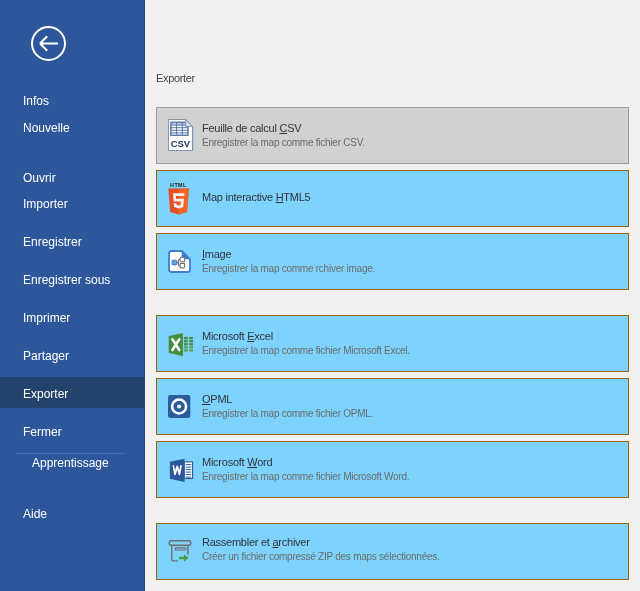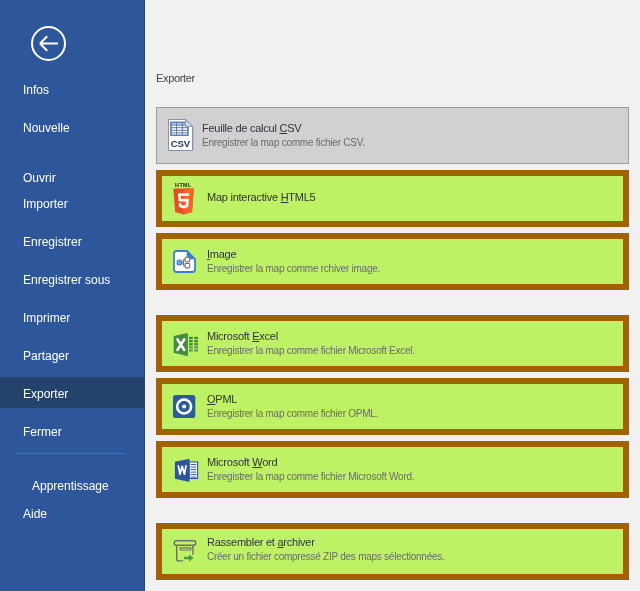--- a/index.html
+++ b/index.html
@@ -10,48 +10,48 @@
 #side { position:absolute; left:0; top:0; width:145px; height:591px; background:#2e579b; border-right:1px solid #27477b; box-sizing:border-box; }
 #back { position:absolute; left:31px; top:26px; width:35px; height:35px; border:2px solid #fff; border-radius:50%; }
 #back svg { position:absolute; left:0; top:0; }
 .mi { position:absolute; left:0; width:100%; height:31px; line-height:35px; padding-left:23px; color:#fff; font-size:12px; }
 .mi.sel { background:#24436b; }
 #sep { position:absolute; left:16px; top:453px; width:109px; height:1px; background:#3f70c0; }
 
 
 #content { position:absolute; left:144px; top:0; width:496px; height:591px; }
 #hdr { position:absolute; left:12px; top:72px; font-size:11px; color:#454545; letter-spacing:-0.35px; }
-.box { position:absolute; left:12px; width:473px; height:57px; background:#bef264; border:6px solid #a16207; display:flex; align-items:center; }
+.box { position:absolute; left:12px; width:473px; height:57px; background:#7dd3fc; border:1px solid #a16207; display:flex; align-items:center; }
 .box.sel { background:#d1d1d1; border:1px solid #9d9d9d; }
 .ic { width:34px; margin-left:11px; flex:none; display:flex; justify-content:flex-start; }
 .tx { flex:1; padding-right:8px; }
 .t1 { font-size:11px; line-height:13px; color:#33333d; margin-bottom:1px; letter-spacing:-0.25px; }
 .t2 { font-size:10px; line-height:14px; color:#6b6b6b; letter-spacing:-0.25px; } .nw { white-space:nowrap; letter-spacing:-0.18px; }
 u { text-decoration:underline; }
 </style>
 </head>
 <body>
 <div id="side">
   <div id="back">
     <svg width="31" height="31" viewBox="0 0 31 31">
       <path d="M7 15.5 H25 M7 15.5 L14.2 8.3 M7 15.5 L14.2 22.7" stroke="#fff" stroke-width="2" fill="none"></path>
     </svg>
   </div>
-  <div class="mi" style="top:73px;">Infos</div>
+  <div class="mi" style="top:84px;">Infos</div>
   <div class="mi" style="top:111px;">Nouvelle</div>
   <div class="mi" style="top:161px;">Ouvrir</div>
   <div class="mi" style="top:187px;">Importer</div>
   <div class="mi" style="top:225px;">Enregistrer</div>
   <div class="mi" style="top:263px;">Enregistrer sous</div>
   <div class="mi" style="top:301px;">Imprimer</div>
   <div class="mi" style="top:339px;">Partager</div>
   <div class="mi sel" style="top:377px;">Exporter</div>
   <div class="mi" style="top:415px;">Fermer</div>
   <div id="sep"></div>
-  <div class="mi" style="top:469px;padding-left:32px;">Apprentissage</div>
+  <div class="mi" style="top:446px;padding-left:32px;">Apprentissage</div>
   <div class="mi" style="top:497px;">Aide</div>
 </div>
 
 <div id="content">
   <div id="hdr">Exporter</div>
 
   <div class="box sel" style="top:107px;">
     <div class="ic">
         <svg width="28" height="34" viewBox="0 0 28 34">
       <path d="M2 2 H19 L26 9 V32 H2 Z" fill="#adb4bf" opacity="0.55"></path>

